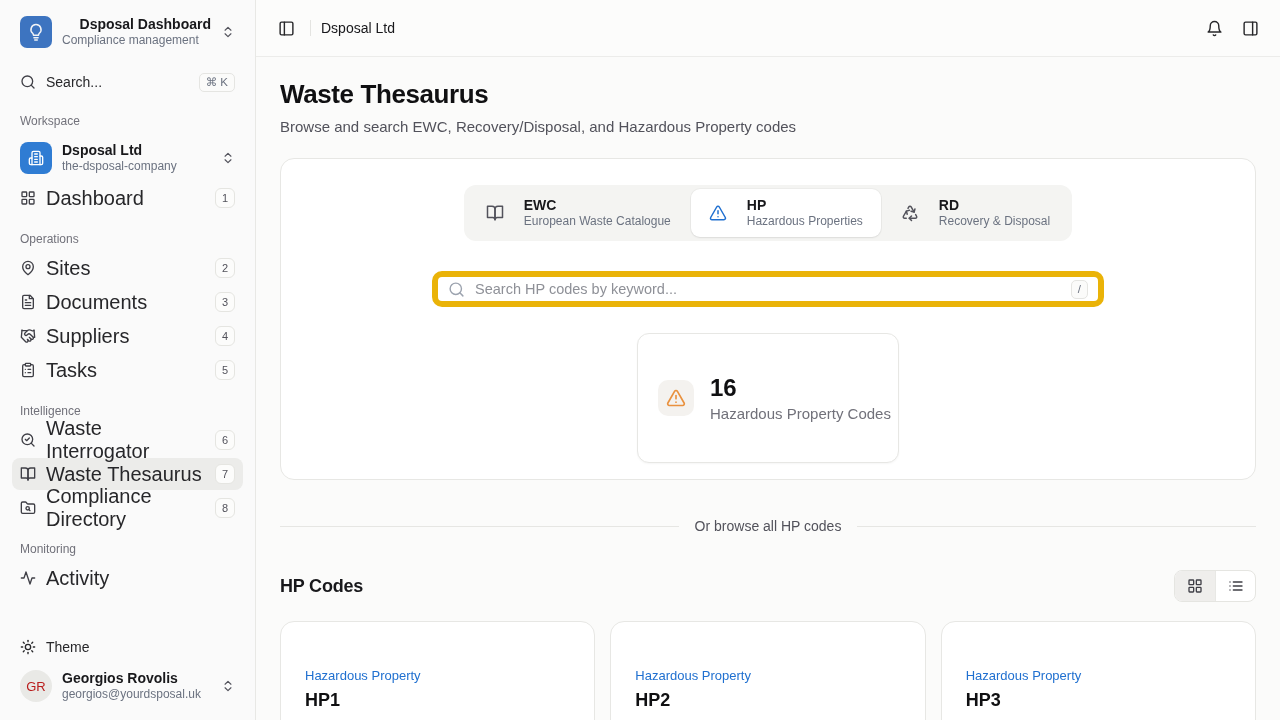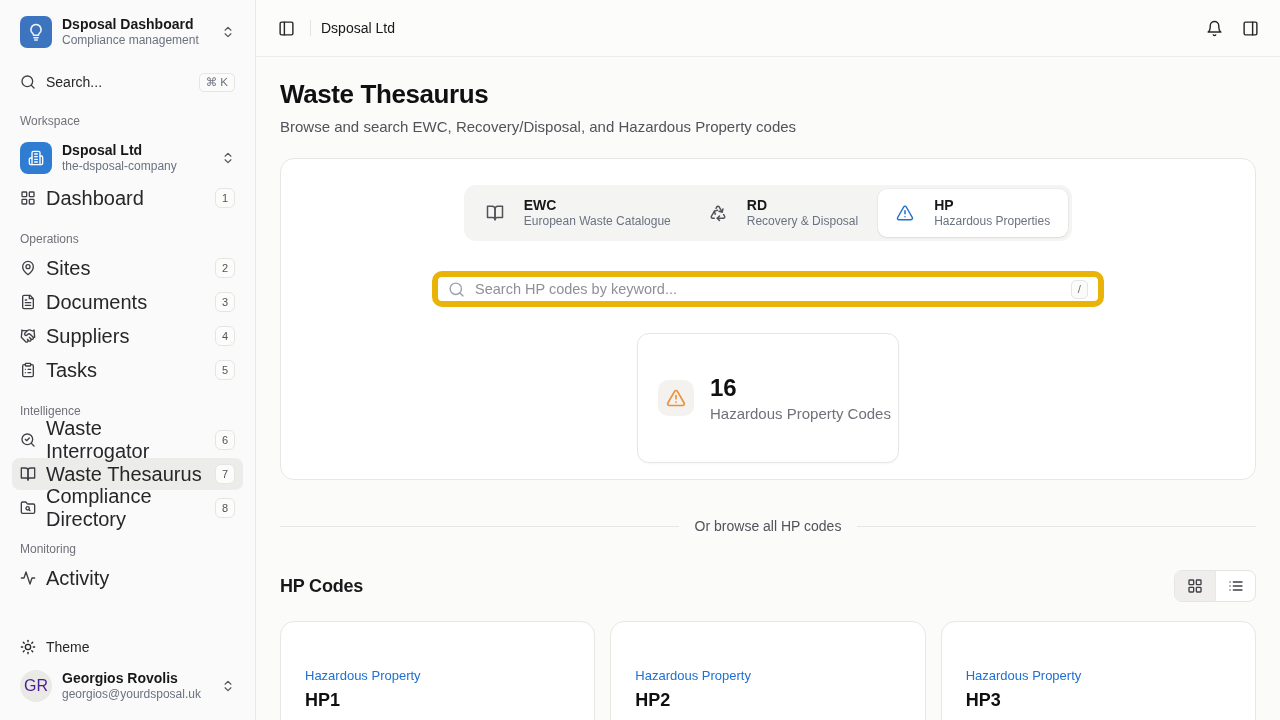--- a/index.html
+++ b/index.html
@@ -7,21 +7,21 @@
   body { font-family:"Liberation Sans", sans-serif; display:flex; background:#fafafa; color:#18181b; }
   svg.icon { width:16px; height:16px; fill:none; stroke:currentColor; stroke-width:2; stroke-linecap:round; stroke-linejoin:round; flex:none; }
 
   
   .sidebar { width:256px; height:720px; background:#fafafa; border-right:1px solid #e8e8e5; display:flex; flex-direction:column; flex:none; }
   .side-pad { padding:0 12px; }
   .app-row { display:flex; align-items:center; gap:10px; padding:12px 8px 0 8px; height:52px; cursor:pointer; }
   .app-logo { width:32px; height:32px; border-radius:7px; background:#3d74c0; display:flex; align-items:center; justify-content:center; flex:none; }
   .app-logo svg { width:20px; height:20px; stroke:#f1f3f6; fill:none; stroke-width:1.8; stroke-linecap:round; stroke-linejoin:round; }
   .app-titles { flex:1; min-width:0; }
-  .app-name { font-size:14px; font-weight:700; line-height:17px; }
+  .app-name { font-size:14px; font-weight:700; line-height:17px;text-align:right; }
   .app-sub { font-size:12px; color:#6b7280; line-height:15px; }
   .chevud { color:#52525b; }
   .search-row { display:flex; align-items:center; gap:10px; margin:16px 8px 0 8px; height:28px; color:#3f3f46; cursor:pointer; }
   .search-row .lbl { flex:1; font-size:14px; color:#27272a; }
   .kbd { border:1px solid #e5e5e2; background:#fbfbfa; border-radius:5px; font-size:11.5px; color:#6b7280; padding:2px 6px; line-height:13px; }
   .nav-scroll { flex:1; overflow:hidden; padding:0 12px; }
   .section-label { font-size:12px; color:#71717a; margin:18px 0 6px; padding-left:8px; }
   .ws-item { display:flex; align-items:center; gap:10px; padding:8px; border-radius:8px; cursor:pointer; }
   .ws-icon { width:32px; height:32px; border-radius:8px; background:#2f7cd3; color:#fff; display:flex; align-items:center; justify-content:center; flex:none; }
   .ws-icon svg.icon { width:16px; height:16px; }
@@ -30,21 +30,21 @@
   .ws-item .grow { flex:1; min-width:0; }
   .nav-item { display:flex; align-items:center; gap:10px; height:32px; padding:0 8px; border-radius:8px; color:#27272a; cursor:pointer; margin-bottom:2px; }
   .nav-item .nav-ic { color:#3f3f46; display:flex; }
   .nav-item .nav-label { flex:1; font-size:20px; }
   .nav-item.active { background:#ececea; }
   .nav-badge { min-width:20px; height:20px; border:1px solid #e5e5e1; background:#fcfcfb; border-radius:6px; font-size:11px; color:#52525b; display:flex; align-items:center; justify-content:center; padding:0 5px; }
   .side-footer { flex:none; padding:4px 12px 10px; }
   .theme-row { display:flex; align-items:center; gap:10px; height:30px; padding:0 8px; border-radius:8px; color:#27272a; cursor:pointer; }
   .theme-row .nav-label { font-size:14px; }
   .user-row { display:flex; align-items:center; gap:10px; padding:8px; border-radius:8px; cursor:pointer; }
-  .avatar { width:32px; height:32px; border-radius:50%; background:#e9e9e6; color:#4c1d95; font-size:16px; font-weight:500; display:flex; align-items:center; justify-content:center; flex:none; }
+  .avatar { width:32px; height:32px; border-radius:50%; background:#e9e9e6; color:#b91c1c; font-size:13px; font-weight:500; display:flex; align-items:center; justify-content:center; flex:none; }
   .user-name { font-size:14px; font-weight:700; line-height:17px; }
   .user-email { font-size:12px; color:#6b7280; line-height:15px; }
   .user-row .grow { flex:1; min-width:0; }
 
   
   .main { flex:1; display:flex; flex-direction:column; height:720px; min-width:0; }
   .topbar { height:57px; border-bottom:1px solid #ececea; background:#fcfcfb; display:flex; align-items:center; padding:0 16px; flex:none; }
   .icon-btn { width:28px; height:28px; border-radius:6px; display:flex; align-items:center; justify-content:center; color:#27272a; cursor:pointer; background:none; border:none; }
   .topbar .vsep { width:1px; height:16px; background:#e4e4e1; margin:0 10px; }
   .topbar-title { font-size:14px; font-weight:500; color:#18181b; }
@@ -334,51 +334,51 @@
         <div class="tab">
           <span class="tic">
               <svg class="icon" viewBox="0 0 24 24">
                 <path d="M2 3h6a4 4 0 0 1 4 4v14a3 3 0 0 0-3-3H2z"></path>
                 <path d="M22 3h-6a4 4 0 0 0-4 4v14a3 3 0 0 1 3-3h7z"></path>
               </svg>
             </span>
           <div>
             <div class="tab-code">EWC</div>
             <div class="tab-sub">European Waste Catalogue</div>
+          </div>
+        </div>
+        <div class="tab active">
+          <span class="tic">
+              <svg class="icon" viewBox="0 0 24 24">
+                <path d="m21.73 18-8-14a2 2 0 0 0-3.48 0l-8 14A2 2 0 0 0 4 21h16a2 2 0 0 0 1.73-3Z"></path>
+                <path d="M12 9v4"></path>
+                <path d="M12 17h.01"></path>
+              </svg>
+            </span>
+          <div>
+            <div class="tab-code">HP</div>
+            <div class="tab-sub">Hazardous Properties</div>
           </div>
         </div>
         <div class="tab">
           <span class="tic">
               <svg class="icon" viewBox="0 0 24 24">
                 <path d="M7 19H4.815a1.83 1.83 0 0 1-1.57-.881 1.785 1.785 0 0 1-.004-1.784L7.196 9.5"></path>
                 <path d="M11 19h8.203a1.83 1.83 0 0 0 1.556-.89 1.784 1.784 0 0 0 0-1.775l-1.226-2.12"></path>
                 <path d="m14 16-3 3 3 3"></path>
                 <path d="M8.293 13.596 7.196 9.5l4.1-1.098"></path>
                 <path d="m9.344 5.811 1.093-1.892A1.83 1.83 0 0 1 11.985 3a1.784 1.784 0 0 1 1.546.888l3.943 6.843"></path>
                 <path d="m13.378 9.633 4.096 1.098 1.097-4.096"></path>
               </svg>
             </span>
           <div>
             <div class="tab-code">RD</div>
             <div class="tab-sub">Recovery &amp; Disposal</div>
           </div>
         </div>
-        <div class="tab active">
-          <span class="tic">
-              <svg class="icon" viewBox="0 0 24 24">
-                <path d="m21.73 18-8-14a2 2 0 0 0-3.48 0l-8 14A2 2 0 0 0 4 21h16a2 2 0 0 0 1.73-3Z"></path>
-                <path d="M12 9v4"></path>
-                <path d="M12 17h.01"></path>
-              </svg>
-            </span>
-          <div>
-            <div class="tab-code">HP</div>
-            <div class="tab-sub">Hazardous Properties</div>
-          </div>
-        </div>
       </div>
 
       <div class="big-search">
         <span class="sic">
             <svg class="icon" viewBox="0 0 24 24" style="width:17px;height:17px">
               <circle cx="11" cy="11" r="8"></circle>
               <path d="m21 21-4.3-4.3"></path>
             </svg>
           </span>
         <input type="text" placeholder="Search HP codes by keyword..." style="">

